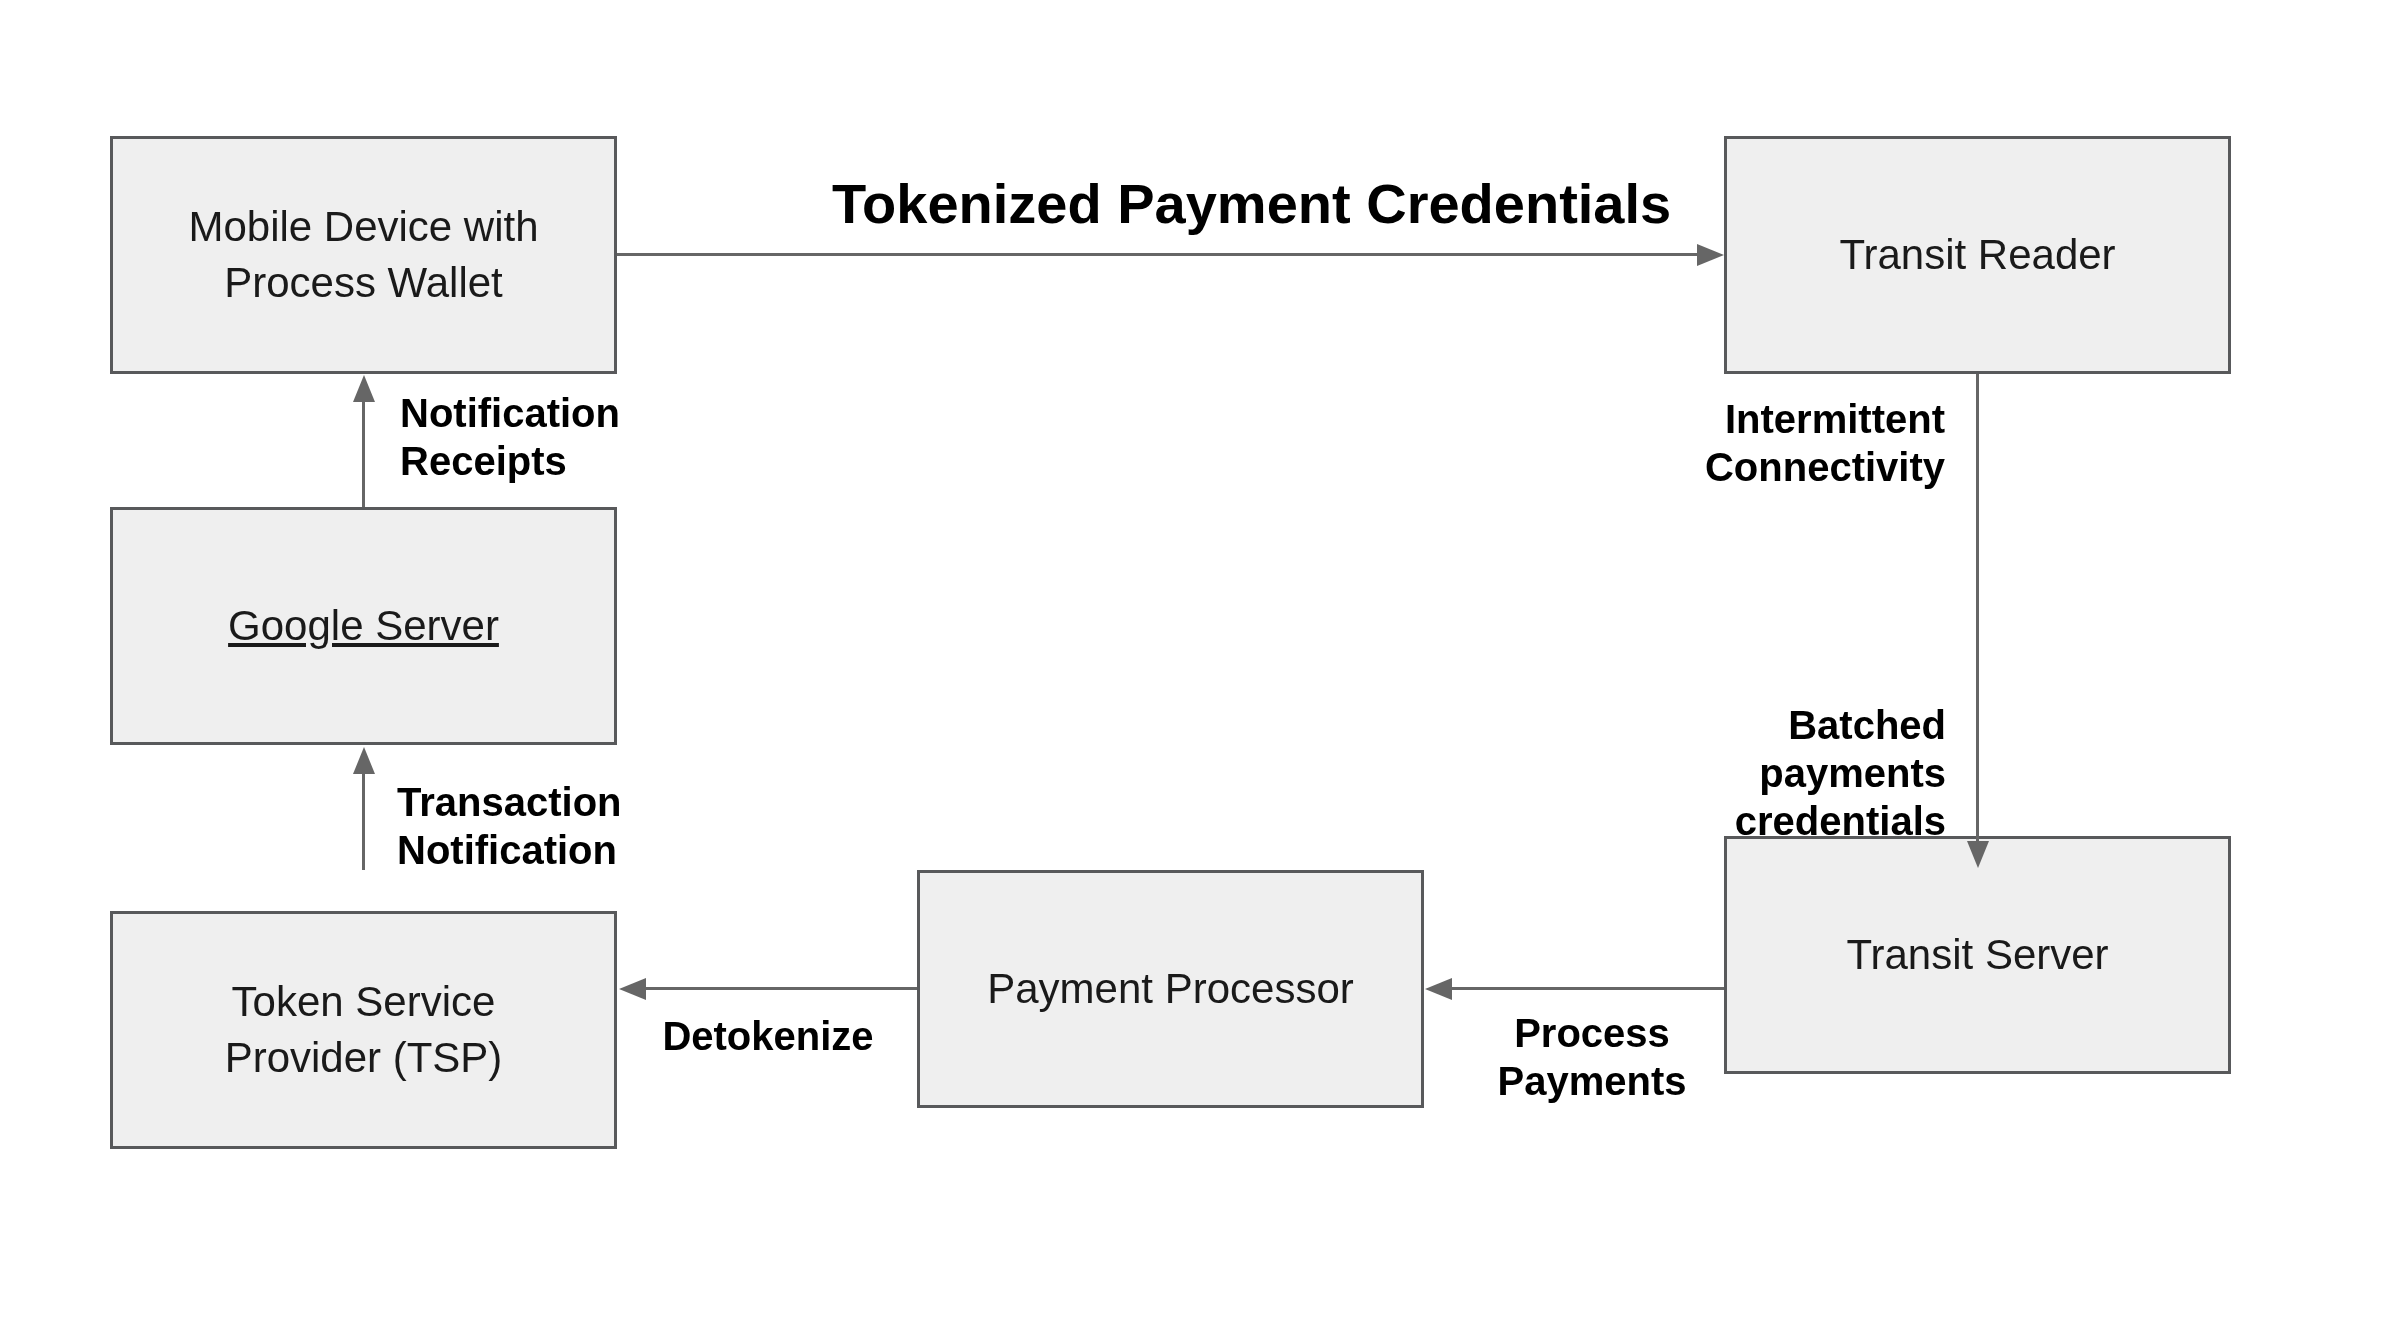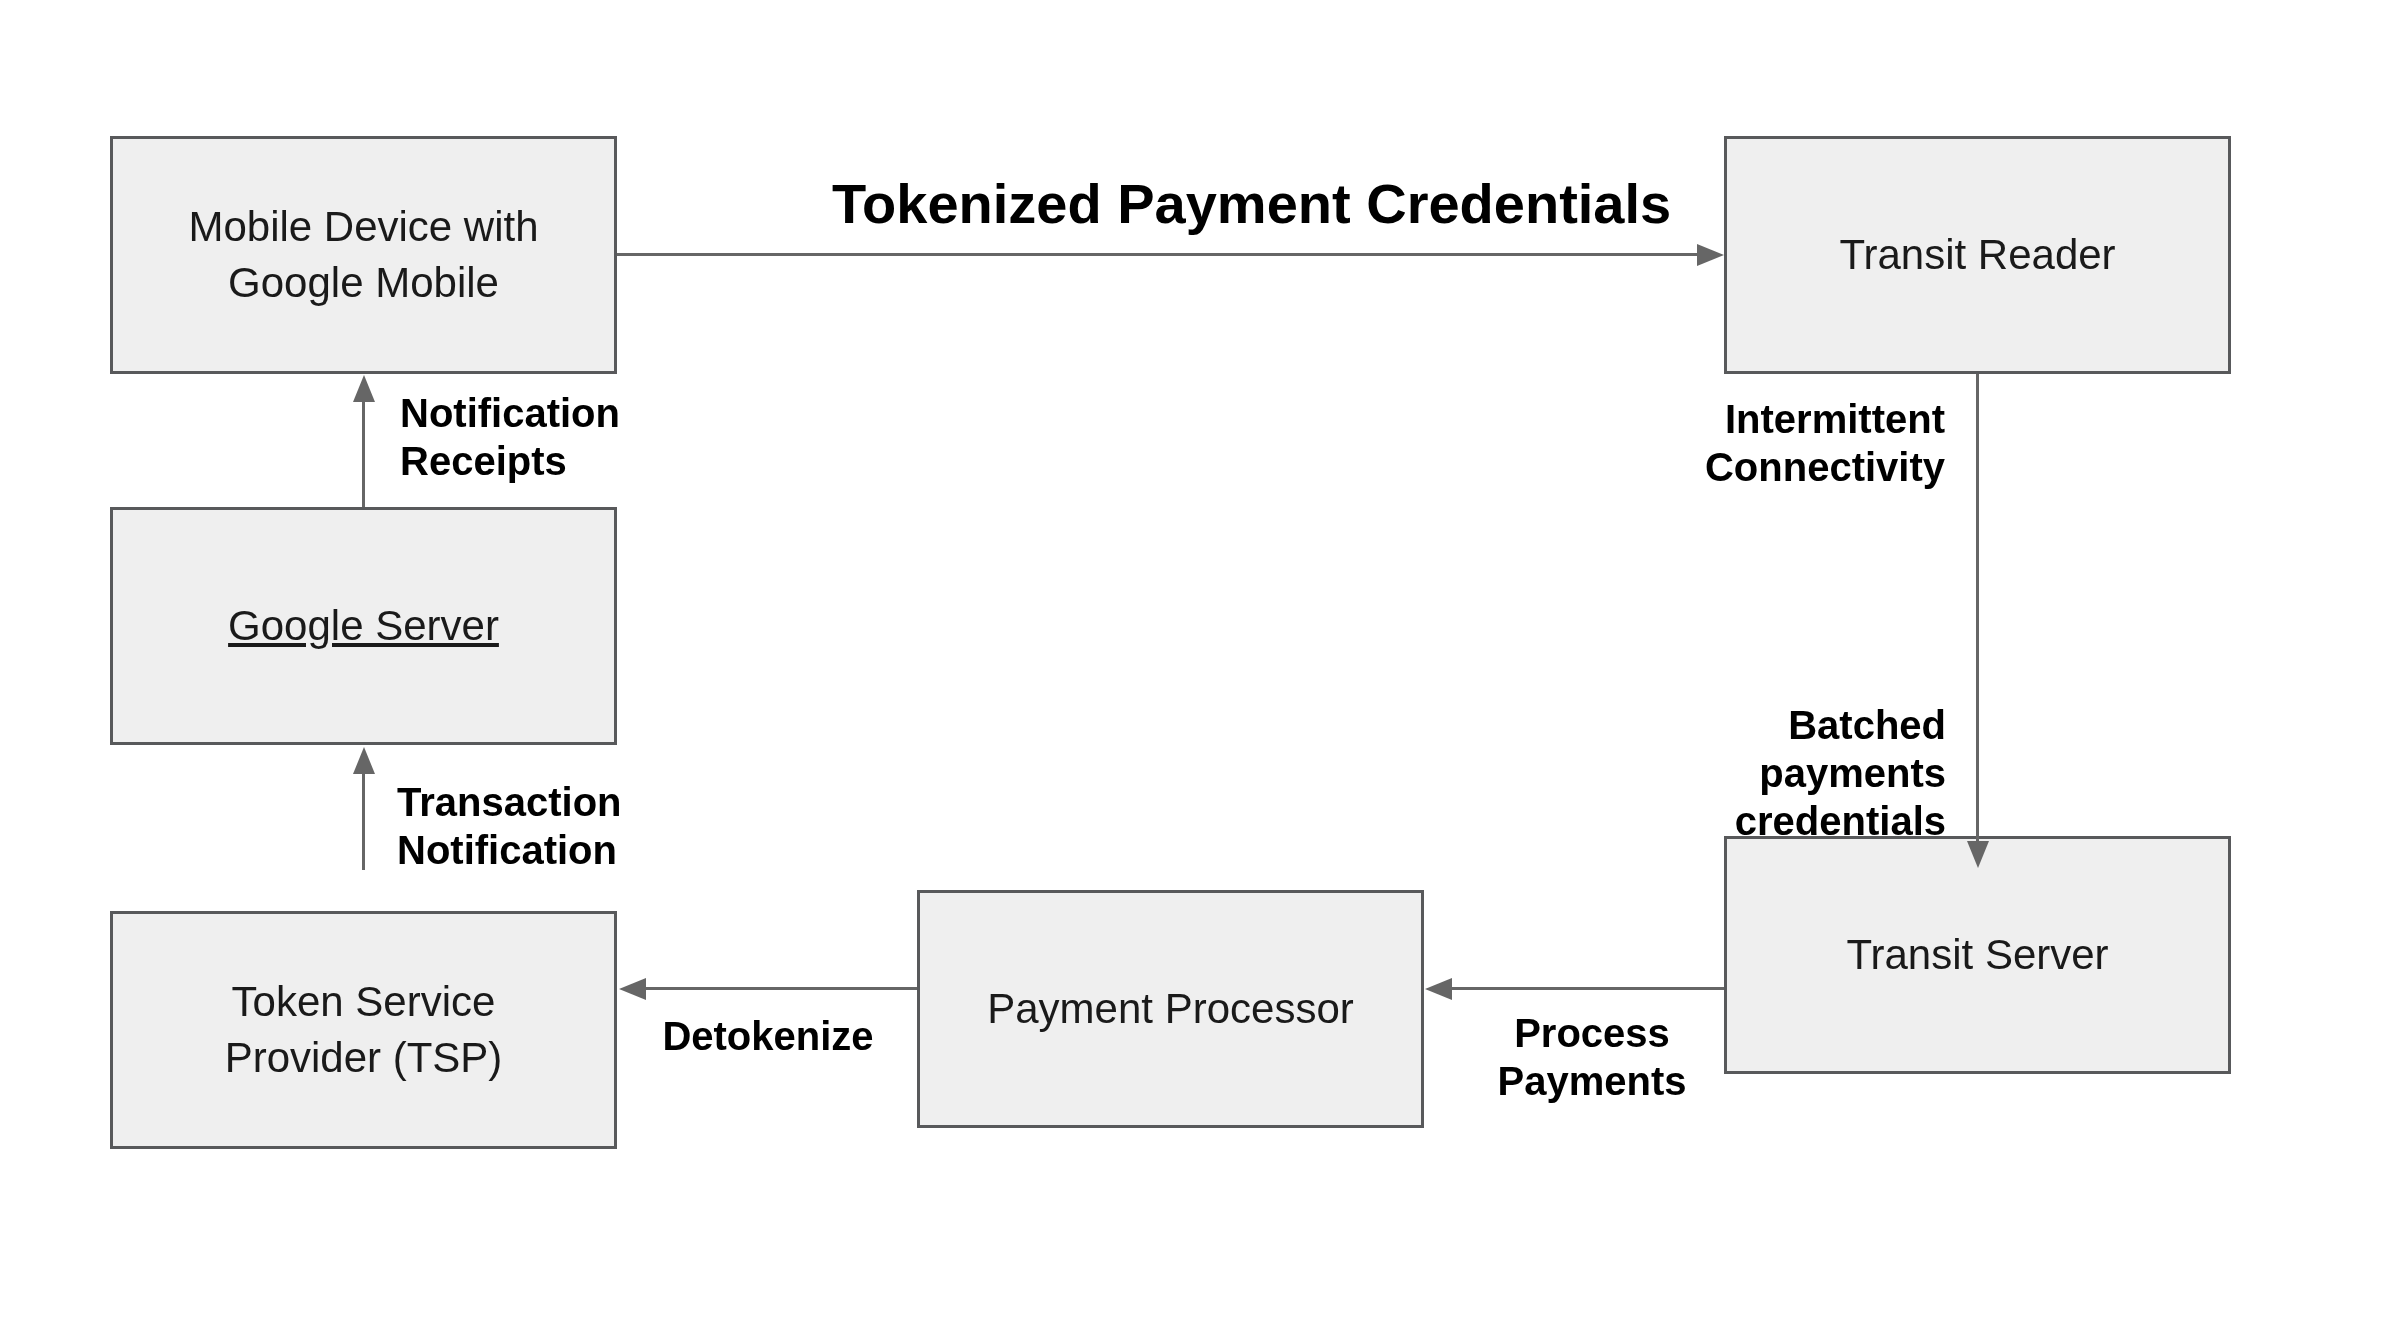--- a/index.html
+++ b/index.html
@@ -72,21 +72,21 @@
     border-left: 11px solid transparent;
     border-right: 11px solid transparent;
     border-top: 27px solid var(--arrow);
   }
 
   
   #node-mobile        { left: 110px;  top: 136px; }
   #node-transit-reader{ left: 1724px; top: 136px; }
   #node-google-server { left: 110px;  top: 507px; text-decoration: underline; }
   #node-tsp           { left: 110px;  top: 870px; margin-top: 41px; }
-  #node-payment-proc  { left: 917px;  top: 890px; }
+  #node-payment-proc  { left: 917px;  top: 870px; }
   #node-transit-server{ left: 1724px; top: 836px; }
 
   
   #a1-line { left: 617px;  top: 253px;  width: 1083px; }
   #a1-head { left: 1697px; top: 244px; }
   #a2-line { left: 362px;  top: 399px;  height: 108px; }
   #a2-head { left: 353px;  top: 375px; }
   #a3-line { left: 1976px; top: 374px;  height: 470px; }
   #a3-head { left: 1967px; top: 841px; }
   #a4-line { left: 362px;  top: 772px;  height: 98px; }
@@ -105,21 +105,21 @@
   #label-detokenize   { left: 618px;  top: 1012px; width: 300px; }
   #label-process      { left: 1442px; top: 1009px; width: 300px; }
 </style>
 </head>
 <body>
 
 <div id="canvas">
 
   <div class="node" id="node-mobile">
     <div>Mobile Device with</div>
-    <div>Google Mobile</div>
+    <div>Process Wallet</div>
   </div>
 
   <div class="node" id="node-transit-reader">
     <div>Transit Reader</div>
   </div>
 
   <div class="node" id="node-google-server">
     <div>Google Server</div>
   </div>
 

